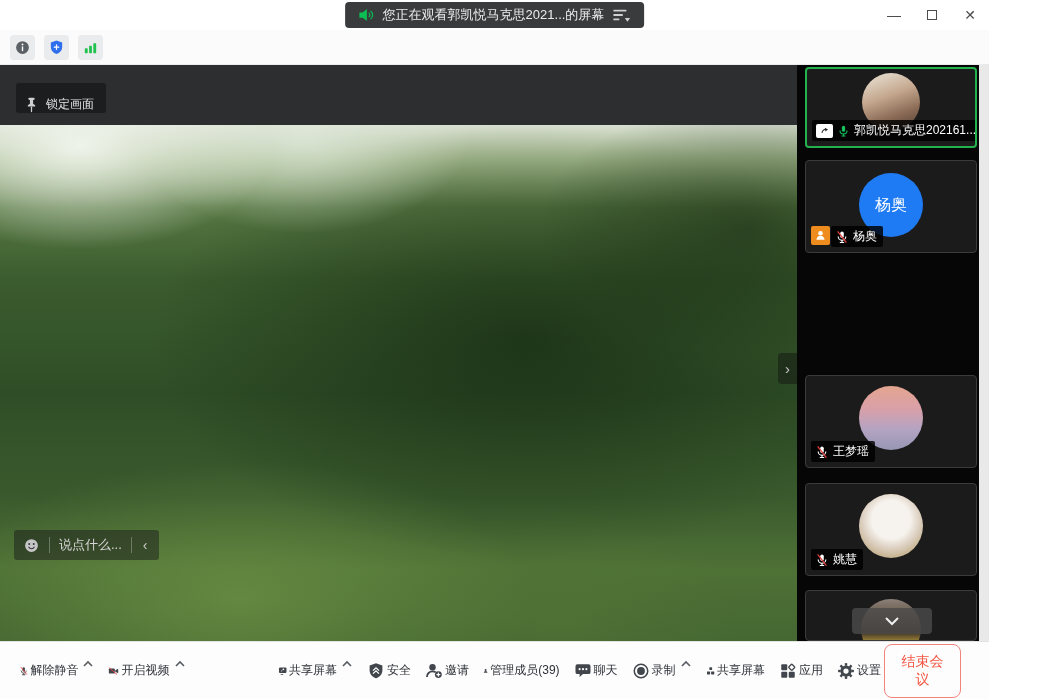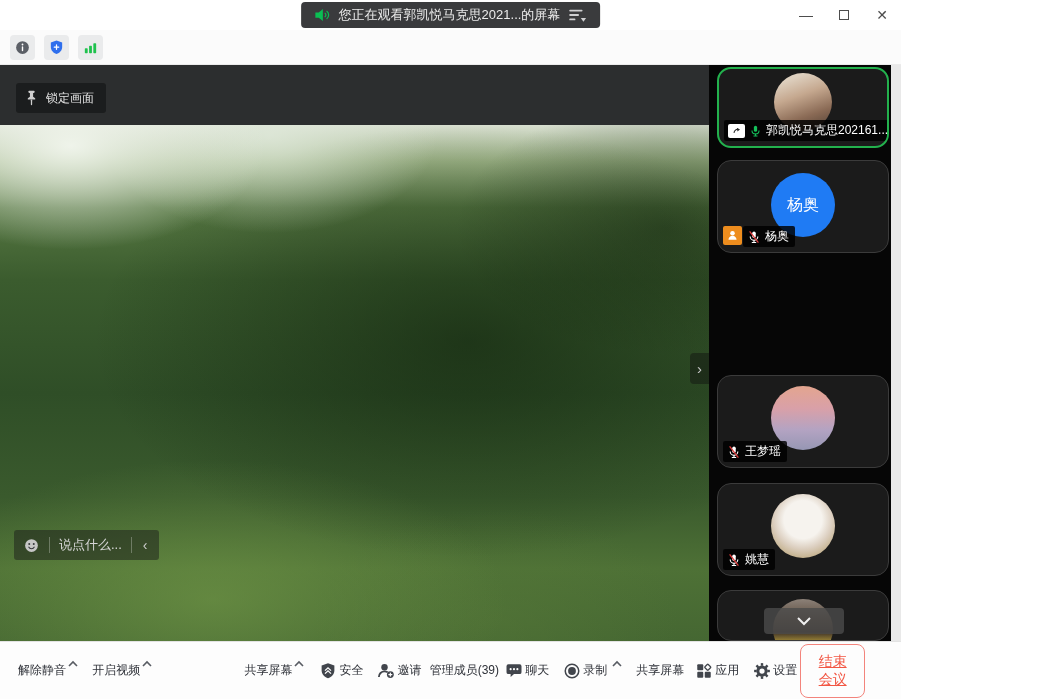--- a/index.html
+++ b/index.html
@@ -1,18 +1,18 @@
 <!DOCTYPE html>
 <html><head>
 <meta charset="utf-8">
 <style>
   * { margin:0; padding:0; box-sizing:border-box; }
   html,body { width:1039px; height:699px; }
   body { font-family:"Liberation Sans","DejaVu Sans",sans-serif; background:#fff; }
-  .app { width:901px; height:699px; display:flex; flex-direction:column; overflow:hidden; position:relative; background:#fff; }
+  .app { width:989px; height:699px; display:flex; flex-direction:column; overflow:hidden; position:relative; background:#fff; }
 
   
   .titlebar { height:30px; background:#ffffff; position:relative; flex:0 0 auto; }
   .notif-pill { position:absolute; left:50%; transform:translateX(-50%); top:2px; height:26px;
     background:#3a3b3d; border-radius:4px; display:flex; align-items:center; gap:8px; padding:0 12px; }
   .notif-pill .txt { color:#ececec; font-size:13px; white-space:nowrap; }
   .win-controls { position:absolute; right:0; top:0; height:30px; display:flex; align-items:center; }
   .win-btn { width:38px; height:30px; display:flex; align-items:center; justify-content:center; color:#4d4d4d; font-size:14px; }
   .max-box { width:10px; height:10px; border:1.5px solid #4d4d4d; display:inline-block; }
 
@@ -32,33 +32,33 @@
     background:
       radial-gradient(ellipse 300px 160px at 10% 4%, rgba(242,246,238,.95), rgba(242,246,238,0) 65%),
       radial-gradient(ellipse 240px 140px at 38% 2%, rgba(225,234,220,.8), rgba(225,234,220,0) 70%),
       radial-gradient(ellipse 520px 300px at 66% 42%, rgba(16,34,13,.6), rgba(16,34,13,0) 72%),
       radial-gradient(ellipse 300px 180px at 94% 20%, rgba(20,38,16,.55), rgba(20,38,16,0) 70%),
       radial-gradient(ellipse 420px 200px at 30% 92%, rgba(120,158,74,.55), rgba(120,158,74,0) 70%),
       radial-gradient(ellipse 260px 160px at 70% 96%, rgba(86,120,56,.5), rgba(86,120,56,0) 70%),
       linear-gradient(180deg,#d8dfd0 0%,#9eb487 7%,#567742 16%,#3b5c2e 30%,#2f4e27 52%,#3a5a2d 72%,#4e7136 86%,#456732 100%);
   }
   .lock-chip { position:absolute; left:16px; top:18px; height:30px; background:rgba(25,26,27,.85); border-radius:3px;
-    display:flex; align-items:center; gap:8px; padding:0 12px 0 9px; color:#e3e3e3; font-size:12px; z-index:3; }
+    display:flex; align-items:flex-end; gap:8px; padding:0 12px 0 9px; color:#e3e3e3; font-size:12px; z-index:3; }
   .chat-bar { position:absolute; left:14px; top:465px; height:30px; background:rgba(25,27,25,.5); border-radius:3px;
     display:flex; align-items:center; gap:9px; padding:0 9px; z-index:3; }
   .chat-bar .sep { width:1px; height:16px; background:rgba(255,255,255,.28); }
   .chat-ph { color:#d6d6d6; font-size:13px; }
   .chat-col { color:#cfcfcf; font-size:14px; padding:0 2px; }
   .panel-col { position:absolute; right:0; top:288px; width:19px; height:31px; background:rgba(15,16,16,.45);
     border-radius:4px 0 0 4px; display:flex; align-items:center; justify-content:center; color:#c9c9c9; font-size:15px; z-index:3; }
 
   
   .sidebar { width:192px; background:#060606; position:relative; flex:0 0 auto; }
   .scroll-track { position:absolute; right:0; top:0; bottom:0; width:10px; background:#e9e9e9; }
-  .tile { position:absolute; left:8px; width:172px; background:#1b1b1b; border:1px solid #3b3b3b; border-radius:14px; overflow:hidden; }
+  .tile { position:absolute; left:8px; width:172px; background:#1b1b1b; border:1px solid #3b3b3b; border-radius:4px; overflow:hidden; }
   .tile.active { border:2px solid #23b14d; }
   .avatar { border-radius:50%; position:absolute; left:50%; transform:translateX(-50%); }
   .av-guo { width:58px; height:58px; top:4px; background:linear-gradient(160deg,#ded0bf 15%,#c5a88f 40%,#8a6a55 70%,#4d3c31 100%); }
   .av-yang { width:64px; height:64px; top:12px; background:#1f7bf4; display:flex; align-items:center; justify-content:center; color:#fff; font-size:16px; }
   .av-w20 { width:64px; height:64px; top:10px; background:radial-gradient(circle at 50% 35%, #efe8dc 35%, #d6cbbb 58%, #9a948a 100%); }
   .av-wmy { width:64px; height:64px; top:10px; background:linear-gradient(180deg,#e3a58f 0%,#d9a0a8 35%,#b4a3c2 68%,#9697b4 100%); }
   .av-yao { width:64px; height:64px; top:10px; background:radial-gradient(circle at 50% 40%, #f6f3ee 38%, #dccfc0 58%, #c3b08b 78%, #8e8366 100%); }
   .av-p6 { width:60px; height:60px; top:8px; background:linear-gradient(180deg,#8c8178 0%,#5a4a3c 35%,#3c3028 55%,#d7b93e 80%,#c7a930 100%); }
   .tile-label { position:absolute; left:5px; bottom:5px; display:flex; align-items:stretch; z-index:2; }
   .label-bg { background:rgba(0,0,0,.82); border-radius:2px; display:flex; align-items:center; gap:4px; padding:2px 6px 2px 4px;
@@ -68,22 +68,22 @@
   .more-chip { position:absolute; left:46px; top:17px; width:80px; height:26px; background:rgba(75,75,75,.8);
     border-radius:4px; display:flex; align-items:center; justify-content:center; z-index:2; }
 
   
   .bottombar { height:58px; background:#fdfdfd; border-top:1px solid #e3e3e3; display:flex; align-items:center; padding:0 16px; flex:0 0 auto; }
   .bb-item { display:flex; flex-direction:row; align-items:center; justify-content:center; gap:2px; min-width:50px; padding:2px 3px; }
   .bb-item .lbl { font-size:12px; color:#2e3138; white-space:nowrap; }
   .bb-caret { display:flex; align-items:center; height:24px; margin:0 0 14px -2px; padding:0 3px; }
   .ml-share { margin-left:86px; }
   .ml-sm { margin-left:8px; }
-  .end-btn { margin-left:auto; margin-right:20px; color:#f25643; border:1px solid #f3847c; background:transparent;
-    border-radius:8px; padding:8px 15px; font-size:14px;text-decoration:underline; }
+  .end-btn { margin-left:auto; margin-right:12px; color:#f25643; border:1px solid #f3847c; background:transparent;
+    border-radius:8px; padding:8px 15px; font-size:14px; }
   svg { display:block; }
 </style>
 </head>
 <body>
 
 <div class="app">
 
   <div class="titlebar">
     <div class="notif-pill">
       <span>

